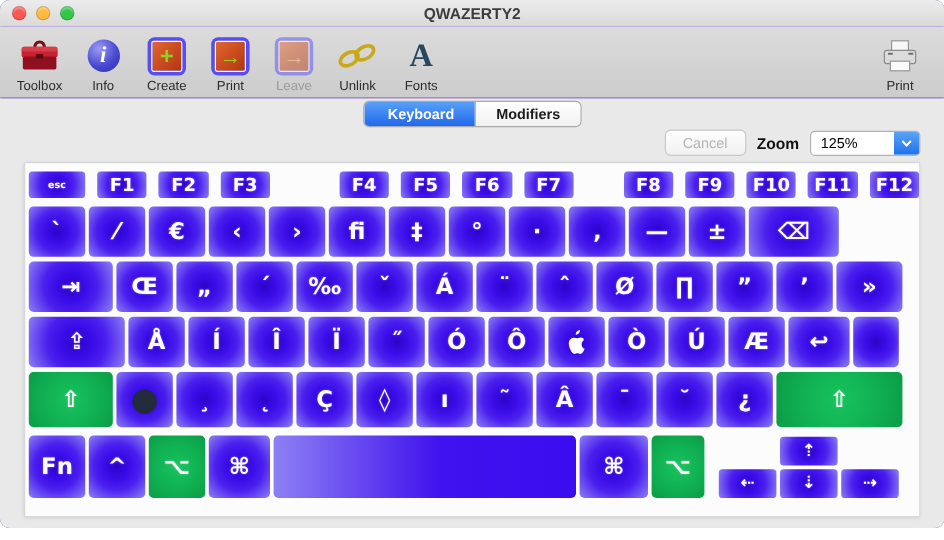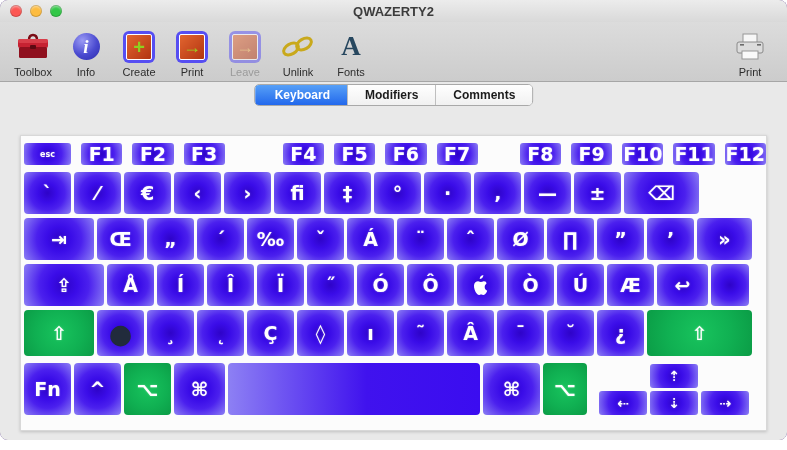--- a/index.html
+++ b/index.html
@@ -51,21 +51,21 @@
       display:flex;align-items:center;justify-content:center;}
   
   .panel{position:absolute;left:20px;top:53px;width:747px;height:296px;background:#fcfcfc;
          border:1px solid #d8d8d8;box-sizing:border-box;box-shadow:0 1px 3px rgba(0,0,0,.18);
          padding:7px 0 0 3px;overflow:hidden;}
   .krow{display:flex;}
   .key{border-radius:4px;display:flex;align-items:center;justify-content:center;
        color:#fff;font-weight:bold;font-size:19px;font-family:"DejaVu Sans",sans-serif;
        background:radial-gradient(circle at 50% 50%,#2e03c8 0%,#3a0ce8 30%,#4b20ee 55%,#8d80f4 100%);
        text-shadow:0 0 2px rgba(255,255,255,.35);box-sizing:border-box;}
-  .key.fn{font-size:19px;border-radius:3px;}
+  .key.fn{font-size:15px;border-radius:3px;}
   .key.esc-key{font-size:8px;}
   .key.green{background:radial-gradient(circle at 50% 50%,#18c35d 0%,#10b052 55%,#0b9c46 100%);}
   .key.space{background:linear-gradient(90deg,#8d80f4,#4012ee 55%,#3b0cf0);}
   .key.dot{font-size:27px;color:#212b3c;text-shadow:none;}
   .key.arr{font-size:14px;border-radius:3px;}
   .arrow-cluster{display:grid;grid-template-columns:48px 48px 48px;grid-template-rows:24px 24px;
                  gap:3px;margin-left:auto;margin-right:17px;align-self:flex-end;}
 </style>
 </head>
 <body>
@@ -161,23 +161,34 @@
       </div>
       <div class="tool-label">Print</div>
     </div>
   </div>
 
   <div class="content">
 
     <div class="tabs">
       <div class="segment selected">Keyboard</div>
       <div class="segment">Modifiers</div>
-      <div class="segment">Comments</div>
-    </div>
-
+    </div>
+
+    <div class="controls">
+      <div class="cancel-btn">Cancel</div>
+      <div class="zoom-label">Zoom</div>
+      <div class="combo">
+        <div class="combo-text">125%</div>
+        <div class="combo-btn">
+          <svg width="9" height="7" viewBox="0 0 9 7">
+              <polyline points="1,1.5 4.5,5.2 8,1.5" stroke="#ffffff" stroke-width="1.7" fill="none"></polyline>
+            </svg>
+        </div>
+      </div>
+    </div>
 
     <div class="panel">
       <div id="keyboard">
           <div class="krow" style="height: 22px; gap: 10px; margin-bottom: 7px;">
             <div class="key fn esc-key" style="width: 48px;">esc</div>
             <div class="key fn" style="width: 42px;">F1</div>
             <div class="key fn" style="width: 42px;">F2</div>
             <div class="key fn" style="width: 42px;">F3</div>
             <div class="key fn" style="width: 42px; margin-left: 48px;">F4</div>
             <div class="key fn" style="width: 42px;">F5</div>

